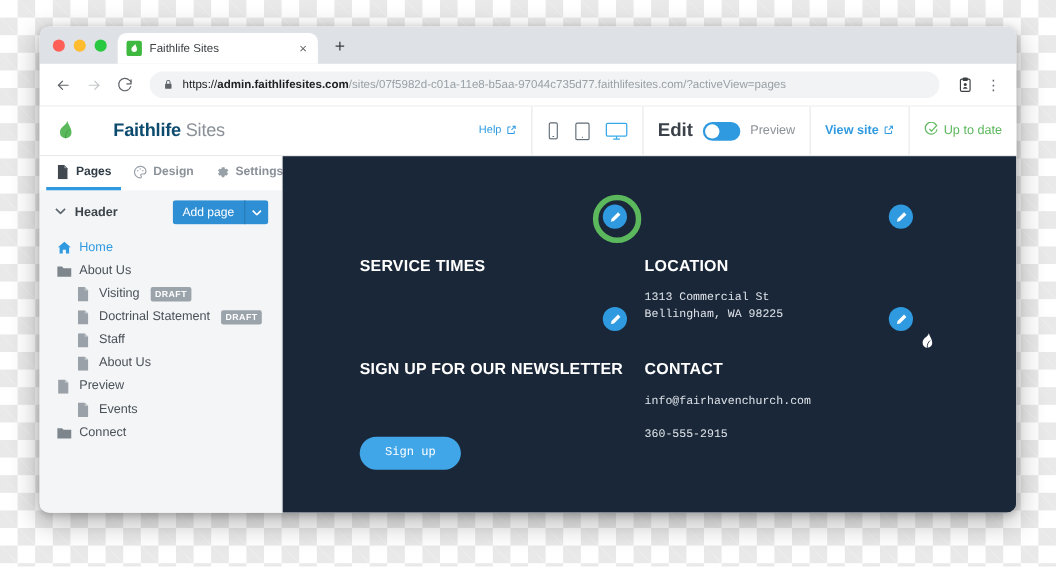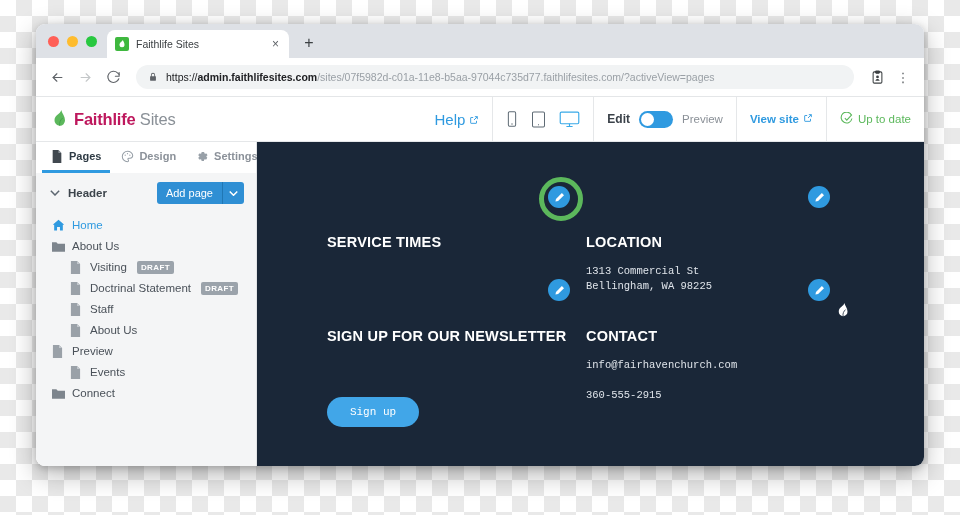--- a/index.html
+++ b/index.html
@@ -121,37 +121,37 @@
     border-bottom: 1px solid #e5e7e9;
     background: #fff;
   }
   .brand {
     display: flex; align-items: center; gap: 6px;
     padding-left: 14px; padding-right: 14px;
     min-width: 200px;
   }
   .brand-logo { width: 18px; height: 20px; flex: none; }
   .brand-name { font-size: 16.5px; letter-spacing: -0.2px; }
-  .brand-name .b1 { font-weight: 700; color: #be185d; }
+  .brand-name .b1 { font-weight: 700; color: #0c4a6e; margin-left: 29px; }
   .brand-name .b2 { font-weight: 400; color: #8a9097; }
 
   .hdr-spacer { flex: 1; }
   .hdr-cell {
     display: flex; align-items: center;
     padding: 0 13px;
     border-left: 1px solid #e5e7e9;
     gap: 9px;
   }
   .hdr-cell.noborder { border-left: none; }
-  .help-link { color: #2f9ae0; font-size: 15px; display: flex; align-items: flex-end; gap: 4px; padding-left: 23px; }
+  .help-link { color: #2f9ae0; font-size: 10px; display: flex; align-items: flex-start; gap: 4px; padding-left: 23px; }
   .dev-icons { display: flex; align-items: center; gap: 13px; }
   .dev-ico { color: #5f6b75; display: flex; }
   .dev-ico.active { color: #39a9e8; }
 
-  .edit-label { font-size: 12px; color: #3a4149; font-weight: 700; }
+  .edit-label { font-size: 17px; color: #3a4149; font-weight: 700; }
   .preview-label { font-size: 11.5px; color: #8a9097; }
   .toggle {
     width: 34px; height: 17px;
     border-radius: 9px;
     background: #2f9ae0;
     position: relative;
     flex: none;
   }
   .toggle .knob {
     position: absolute; left: 2px; top: 2px;

